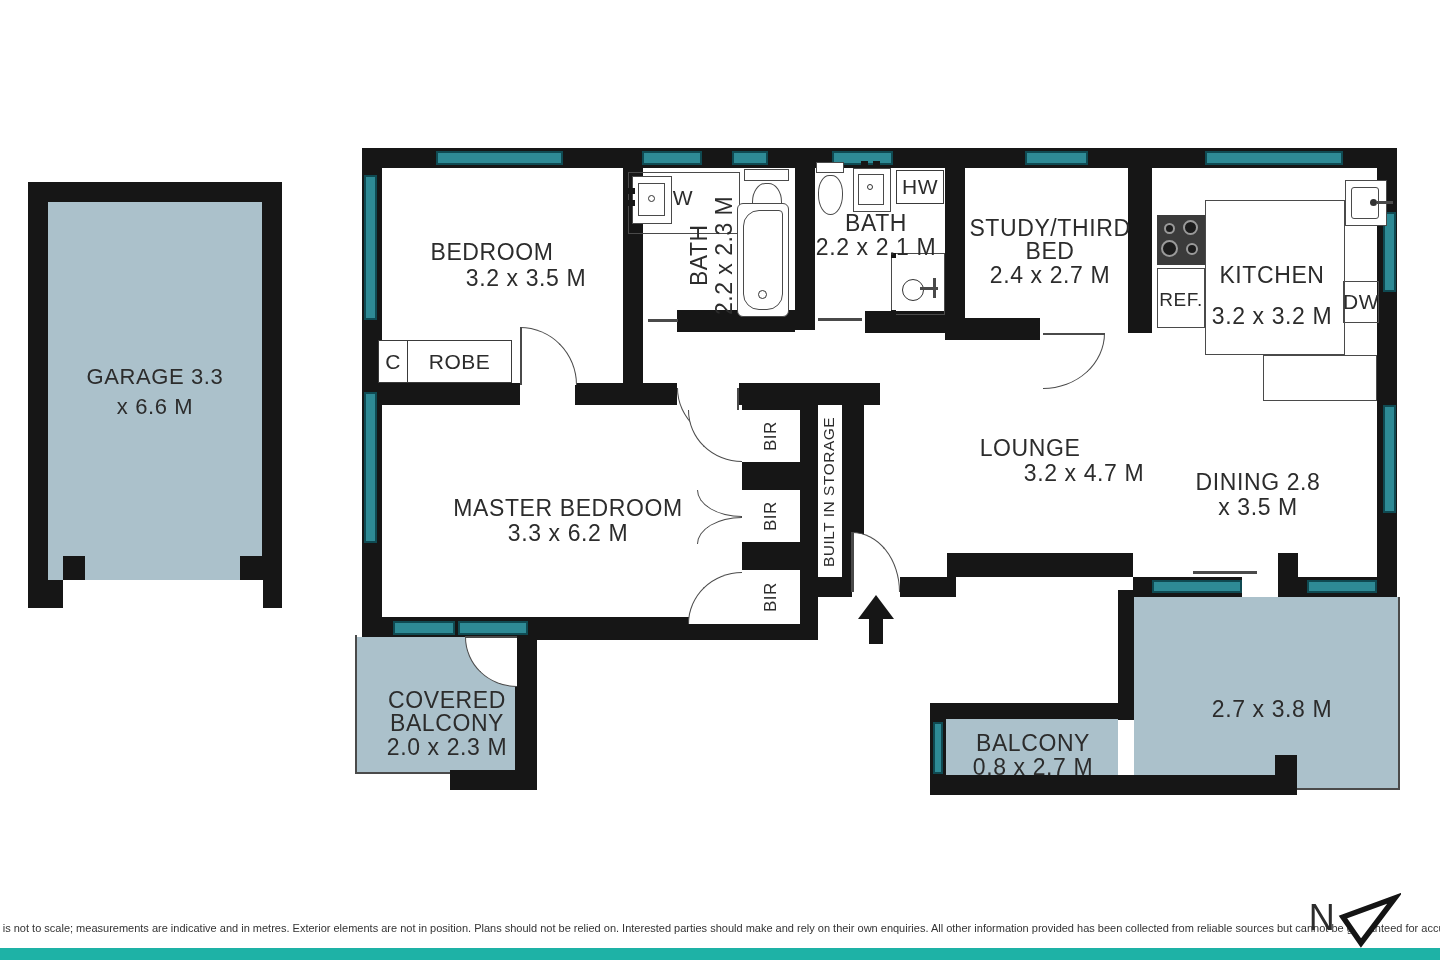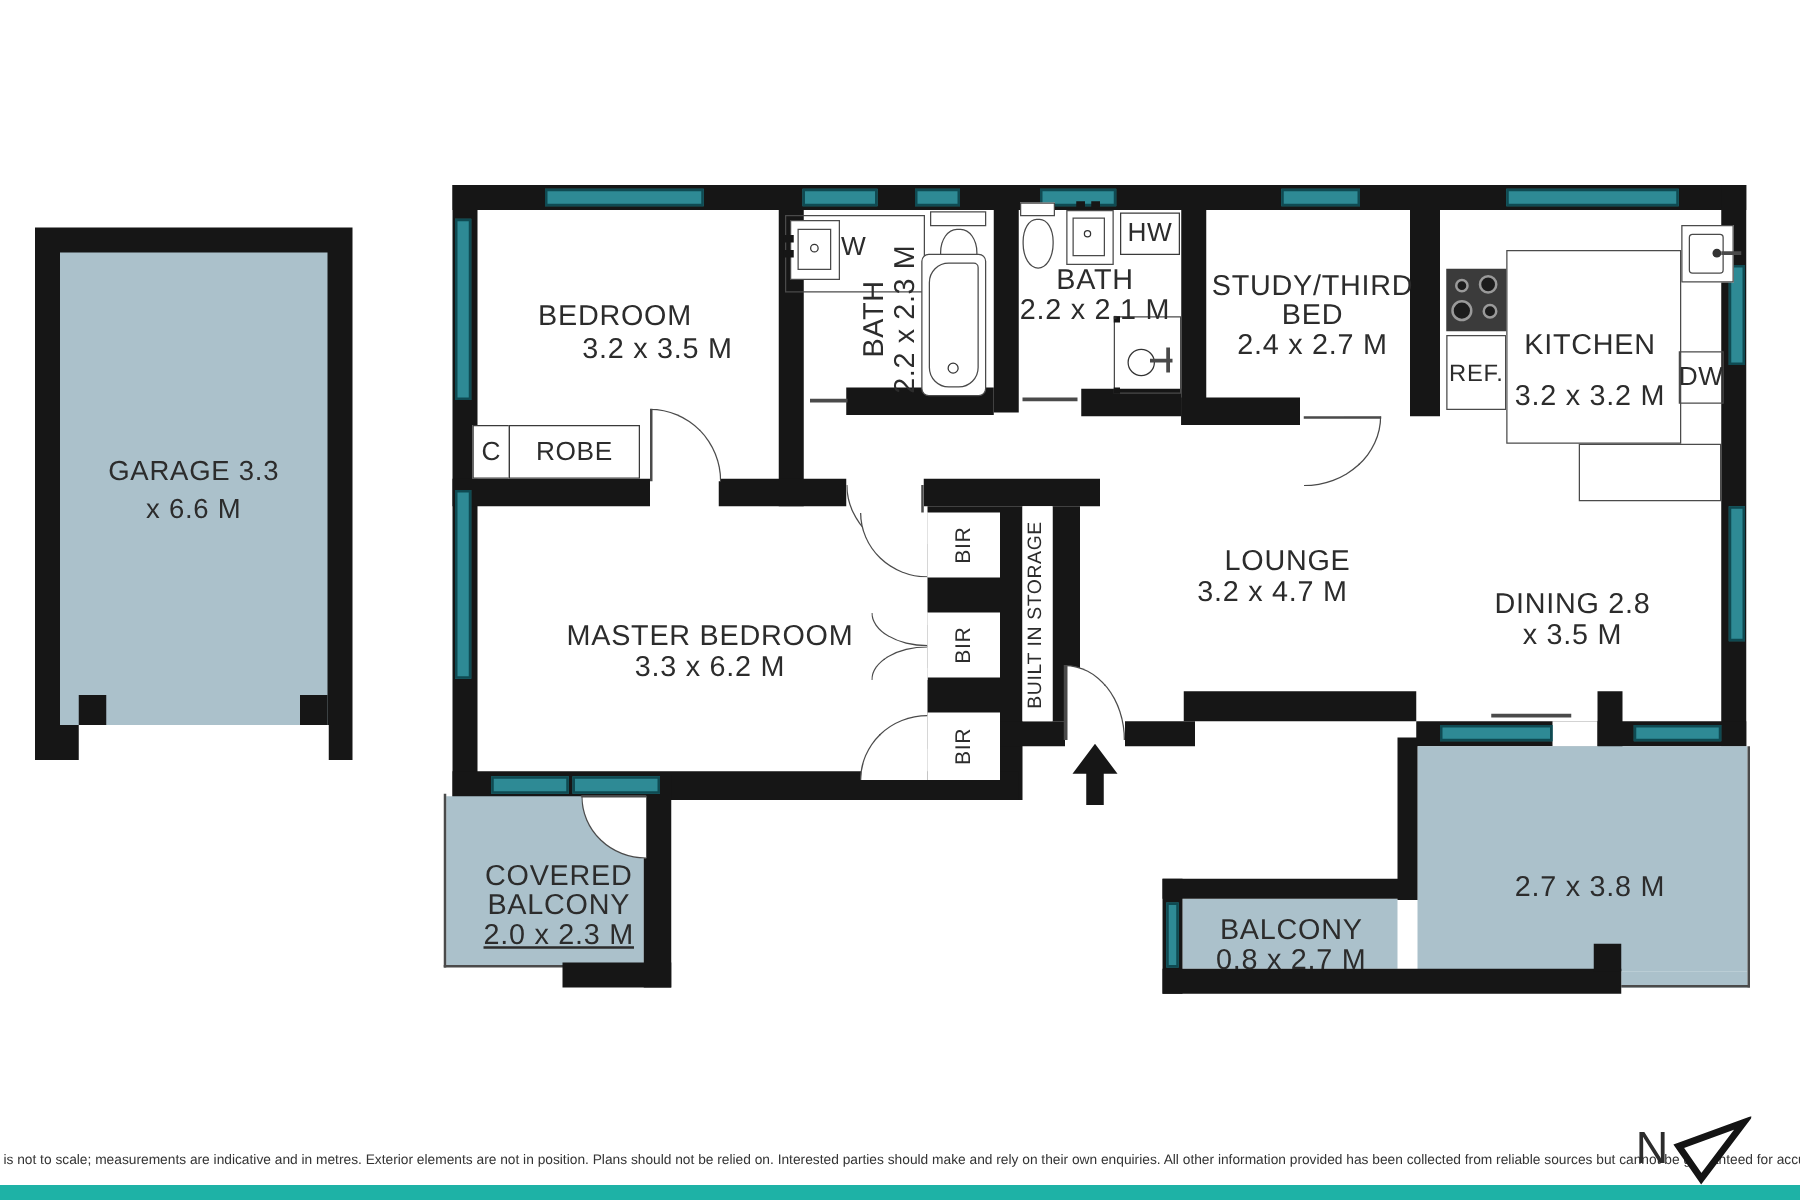--- a/index.html
+++ b/index.html
@@ -187,33 +187,33 @@
   <div class="lbl s23" style="left:1050px;top:239px;">BED</div>
   <div class="lbl s23" style="left:1050px;top:263px;">2.4 x 2.7 M</div>
 
   <div class="lbl s23" style="left:1272px;top:263px;">KITCHEN</div>
   <div class="lbl s23" style="left:1272px;top:304px;">3.2 x 3.2 M</div>
 
   <div class="lbl s23" style="left:568px;top:496px;">MASTER BEDROOM</div>
   <div class="lbl s23" style="left:568px;top:521px;">3.3 x 6.2 M</div>
 
   <div class="lbl s23" style="left:1030px;top:436px;">LOUNGE</div>
-  <div class="lbl s23" style="left:1018px;top:461px;text-align:center;">3.2 x 4.7 M</div>
+  <div class="lbl s23" style="left:1084px;top:461px;text-align:center;">3.2 x 4.7 M</div>
 
   <div class="lbl s23" style="left:1258px;top:470px;">DINING 2.8</div>
   <div class="lbl s23" style="left:1258px;top:495px;">x 3.5 M</div>
 
   <div class="vtext s17" style="left:758px;top:410px;height:52px;width:26px;">BIR</div>
   <div class="vtext s17" style="left:758px;top:490px;height:52px;width:26px;">BIR</div>
   <div class="vtext s17" style="left:758px;top:570px;height:54px;width:26px;">BIR</div>
   <div class="vtext" style="left:816px;top:407px;height:170px;width:26px;font-size:15.5px;">BUILT IN STORAGE</div>
 
   <div class="lbl s23" style="left:447px;top:688px;">COVERED</div>
   <div class="lbl s23" style="left:447px;top:711px;">BALCONY</div>
-  <div class="lbl s23" style="left:447px;top:735px;text-decoration:underline;">2.0 x 2.3 M</div>
+  <div class="lbl s23" style="left:447px;top:735px;">2.0 x 2.3 M</div>
 
   <div class="lbl s23" style="left:1033px;top:731px;">BALCONY</div>
   <div class="lbl s23" style="left:1033px;top:755px;">0.8 x 2.7 M</div>
 
   <div class="lbl s23" style="left:1272px;top:697px;">2.7 x 3.8 M</div>
 
   <div class="lbl s11" style="left:700px;top:922px;color:#333;">The floor plan is not to scale; measurements are indicative and in metres. Exterior elements are not in position. Plans should not be relied on. Interested parties should make and rely on their own enquiries. All other information provided has been collected from reliable sources but cannot be guaranteed for accuracy.</div>
   <div class="lbl s36" style="left:1322px;top:898px;font-weight:400;">N</div>
   <svg style="position:absolute;left:1337px;top:893px;" width="64" height="58" viewBox="0 0 64 58">
     <path d="M6 24 L58 5 L24 50 Z" fill="#ffffff" stroke="#141414" stroke-width="5.5" stroke-linejoin="miter"></path>

